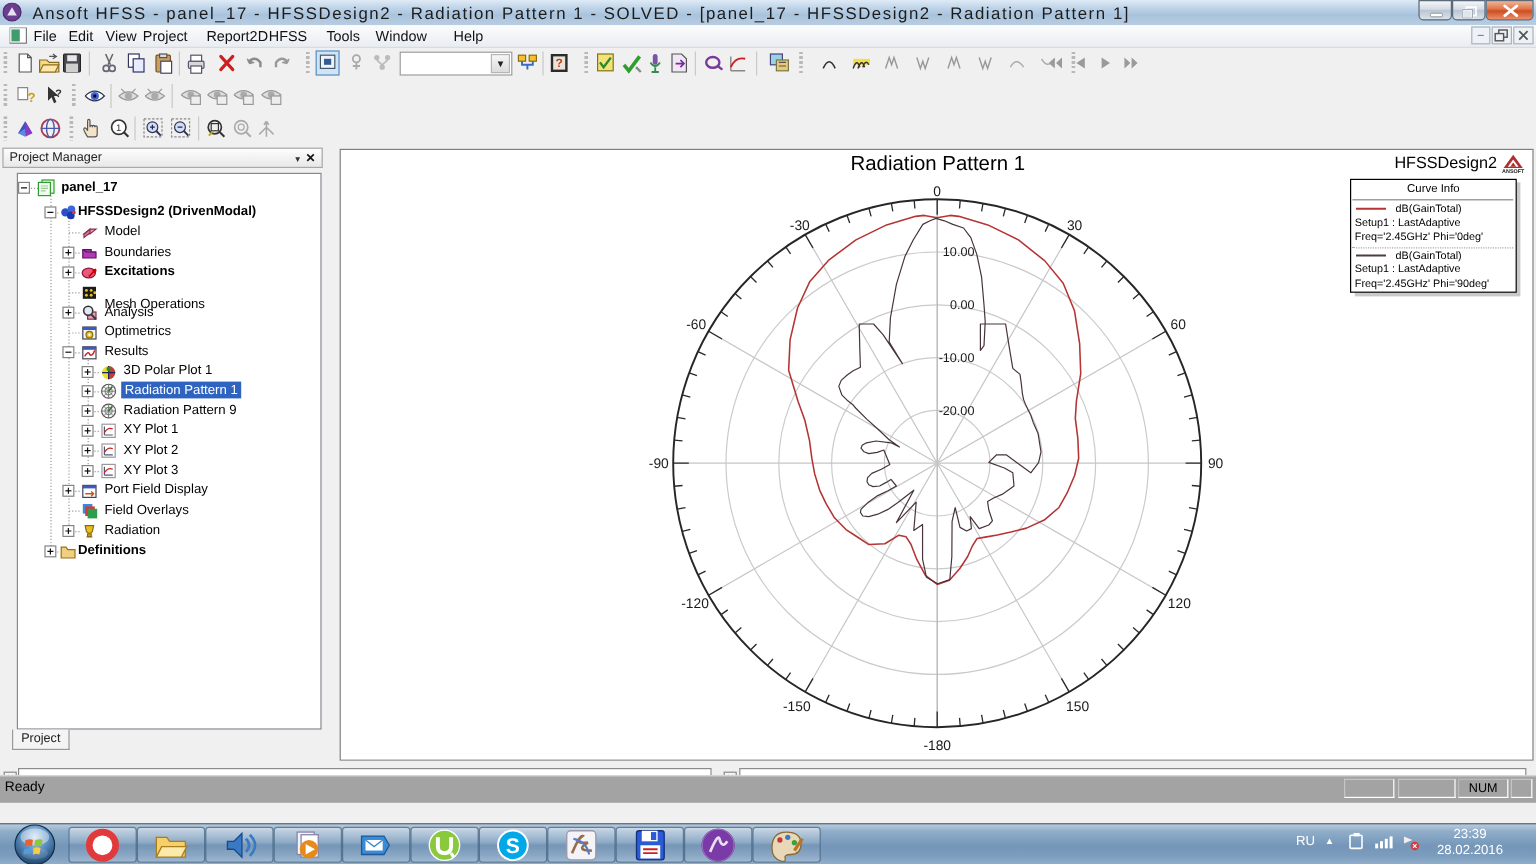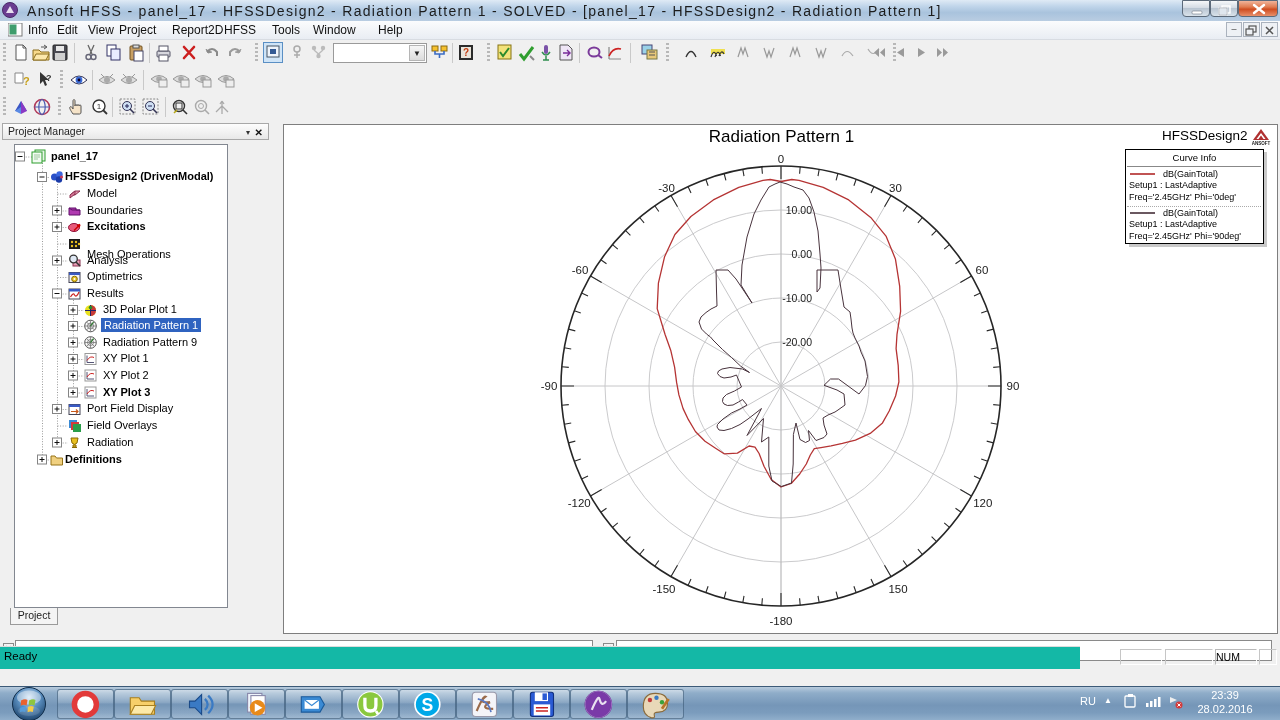--- a/index.html
+++ b/index.html
@@ -9,28 +9,28 @@
 .menuitem{position:absolute;top:23px;font-size:12px;color:#111}
 #toolbars{left:0;top:40px;width:1280px;height:81px;background:#f0f0f0}
 .tbrow{position:absolute;left:0;width:1280px;height:27px}
 .grip{position:absolute;width:3px;height:20px;top:3px;background-image:repeating-linear-gradient(180deg,#b8b8b8 0 2px,#f0f0f0 2px 4px)}
 .sep{position:absolute;width:1px;height:20px;top:3px;background:#c9c9c9}
 .ico{position:absolute;top:4px;width:18px;height:18px}
 .combob{position:absolute;left:333px;top:3px;width:94px;height:20px;background:#fff;border:1px solid #9a9a9a}
 .combob .drop{position:absolute;right:1px;top:1px;width:16px;height:16px;background:linear-gradient(#f6f6f6,#dcdcdc);border:1px solid #b5b5b5;font-size:8px;text-align:center;line-height:15px;color:#222}
 #leftpanel{left:2px;top:123px;width:268px;height:503px}
 #pmtitle{position:absolute;left:0;top:0;width:267px;height:17px;background:linear-gradient(#fdfdfd,#e8e8e8);border:1px solid #a8a8a8;font-size:10.5px;color:#222;padding-left:5px;line-height:15px}
-#treebox{position:absolute;left:12px;top:21px;width:214px;height:464px;background:#fff;border:1px solid #828790}
+#treebox{position:absolute;left:12px;top:21px;width:254px;height:464px;background:#fff;border:1px solid #828790}
 #projtab{position:absolute;left:8px;top:485px;width:48px;height:17px;background:#f4f4f4;border:1px solid #9a9a9a;border-top:none;font-size:10.5px;text-align:center;line-height:15px;color:#222}
 .titem{position:absolute;font-size:11px;color:#000;white-space:nowrap}
 #plotwin{left:283px;top:124px;width:995px;height:510px;background:#fff;border:1px solid #7e7e7e}
 #msgrow{left:0;top:634px;width:1280px;height:29px;background:#f0f0f0}
 .msgx{position:absolute;top:9px;width:11px;height:12px;border:1px solid #8a8a8a;background:#f4f4f4;font-size:8px;line-height:10px;text-align:center;color:#111}
 .msgbox{position:absolute;top:6px;height:21px;background:#fff;border:1px solid #8a8a8a}
-#statusbar{left:0;top:646px;width:1080px;height:23px;background:#14b8a6;border-top:1px solid #dcdcdc}
+#statusbar{left:0;top:646px;width:1280px;height:23px;background:#a3a3a3;border-top:1px solid #dcdcdc}
 #taskbar{left:0;top:686px;width:1280px;height:34px;background:linear-gradient(180deg,#b8cbdd 0%,#8fadc9 18%,#7596b8 55%,#7b9cbd 78%,#90aecb 100%);border-top:1px solid #3c5a78}
 .tbtn{position:absolute;top:2px;width:57px;height:30px;border:1px solid rgba(70,100,130,.75);border-radius:3px;background:linear-gradient(180deg,rgba(255,255,255,.45),rgba(255,255,255,.12) 45%,rgba(120,150,180,.18) 50%,rgba(255,255,255,.18))}
 .wbtn{position:absolute;top:0;height:17px;border:1px solid #5c6a7a;border-radius:0 0 4px 4px;color:#fff;text-align:center}
 svg text{font-family:"Liberation Sans",sans-serif}
 </style></head><body>
 
 <div class="abs" id="titlebar"></div>
 <svg class="abs" style="left:2px;top:2px" width="17" height="17">
     <circle cx="8" cy="8" r="7.5" fill="#6a3d91"></circle>
     <path d="M4 11 L8 4 L12 11 Z" fill="#e8e0f0"></path>
@@ -47,21 +47,21 @@
     </svg></div>
 <div class="abs wbtn" style="left:1238px;width:40px;background:linear-gradient(180deg,#f0b49a 0%,#e07b50 40%,#cf4d21 55%,#e8906b 100%)"><svg width="40" height="17">
       <path d="M15 4 L25 12 M25 4 L15 12" stroke="#fff" stroke-width="2.4" stroke-linecap="round"></path>
     </svg></div>
 
 <div class="abs" id="menubar"></div>
 <svg class="abs" style="left:8px;top:23px" width="15" height="14">
     <rect x="0" y="0" width="14" height="13" fill="#fff" stroke="#7a7a7a"></rect>
     <rect x="1.5" y="1.5" width="7" height="10" fill="#3f9d6d"></rect>
   </svg>
-<div class="menuitem" style="left:28px">Info</div>
+<div class="menuitem" style="left:28px">File</div>
 <div class="menuitem" style="left:57px">Edit</div>
 <div class="menuitem" style="left:88px">View</div>
 <div class="menuitem" style="left:119px">Project</div>
 <div class="menuitem" style="left:172px">Report2D</div>
 <div class="menuitem" style="left:224px">HFSS</div>
 <div class="menuitem" style="left:272px">Tools</div>
 <div class="menuitem" style="left:313px">Window</div>
 <div class="menuitem" style="left:378px">Help</div>
 <div class="abs" style="left:1226px;top:22px;width:52px;height:16px;display:flex">
 <div style="width:17px;height:15px;border:1px solid #aab2bd;background:#eef1f5;margin-right:1px;font-size:9px;text-align:center;line-height:13px;color:#444">–</div>
@@ -499,21 +499,21 @@
 <div class="titem" style="left:72px;top:75px;font-weight:700">Excitations</div>
 <div class="titem" style="left:72px;top:103px;font-weight:400">Mesh Operations</div>
 <div class="titem" style="left:72px;top:108.5px;font-weight:400">Analysis</div>
 <div class="titem" style="left:72px;top:125px;font-weight:400">Optimetrics</div>
 <div class="titem" style="left:72px;top:141.5px;font-weight:400">Results</div>
 <div class="titem" style="left:88px;top:158px;font-weight:400">3D Polar Plot 1</div>
 <div class="titem" style="left:86px;top:173px;background:#2f63c0;color:#fff;padding:1px 3px;font-weight:400">Radiation Pattern 1</div>
 <div class="titem" style="left:88px;top:190.5px;font-weight:400">Radiation Pattern 9</div>
 <div class="titem" style="left:88px;top:207px;font-weight:400">XY Plot 1</div>
 <div class="titem" style="left:88px;top:223.5px;font-weight:400">XY Plot 2</div>
-<div class="titem" style="left:88px;top:240.5px;font-weight:700">XY Plot 3</div>
+<div class="titem" style="left:88px;top:240.5px;font-weight:400">XY Plot 3</div>
 <div class="titem" style="left:72px;top:257px;font-weight:400">Port Field Display</div>
 <div class="titem" style="left:72px;top:273.5px;font-weight:400">Field Overlays</div>
 <div class="titem" style="left:72px;top:290.5px;font-weight:400">Radiation</div>
 <div class="titem" style="left:50px;top:307.5px;font-weight:700">Definitions</div>
     </div>
 <div id="projtab">Project</div>
 </div>
 
 <div class="abs" id="plotwin">
 <div class="abs" style="left:0;top:2px;width:995px;text-align:center;font-size:17px;color:#000">Radiation Pattern 1</div>
@@ -577,21 +577,21 @@
 <div class="msgx" style="left:3px">✕</div>
 <div class="msgbox" style="left:15px;width:578px"></div>
 <div class="msgx" style="left:603px">✕</div>
 <div class="msgbox" style="left:616px;width:656px"></div>
 </div>
 
 <div class="abs" id="statusbar">
 <div style="position:absolute;left:4px;top:3px;font-size:11.5px;color:#000">Ready</div>
 <div style="position:absolute;left:1120px;top:2px;width:42px;height:16px;border:1px solid #c6c6c6;border-bottom-color:#fff;border-right-color:#fff"></div>
 <div style="position:absolute;left:1165px;top:2px;width:48px;height:16px;border:1px solid #c6c6c6;border-bottom-color:#fff;border-right-color:#fff"></div>
-    <div style="position:absolute;left:1215px;top:2px;width:42px;height:16px;border:1px solid #b9b9b9;border-bottom-color:#fff;border-right-color:#fff;font-size:10.5px;line-height:14px;color:#000">NUM</div>
+    <div style="position:absolute;left:1215px;top:2px;width:42px;height:16px;border:1px solid #b9b9b9;border-bottom-color:#fff;border-right-color:#fff;font-size:10.5px;text-align:center;line-height:14px;color:#000">NUM</div>
 <div style="position:absolute;left:1259px;top:2px;width:18px;height:16px;border:1px solid #c6c6c6;border-bottom-color:#fff;border-right-color:#fff"></div>
 </div>
 
 <div class="abs" id="taskbar">
     <svg style="position:absolute;left:8px;top:-1px" width="44" height="36">
       <defs>
         <radialGradient id="orb" cx="50%" cy="30%" r="75%">
           <stop offset="0%" stop-color="#cfe3f5"></stop>
           <stop offset="45%" stop-color="#5b8fc0"></stop>
           <stop offset="100%" stop-color="#173c63"></stop>

